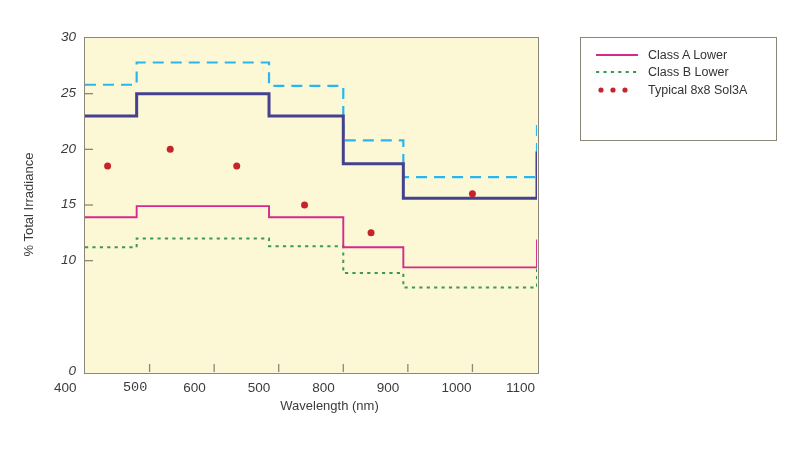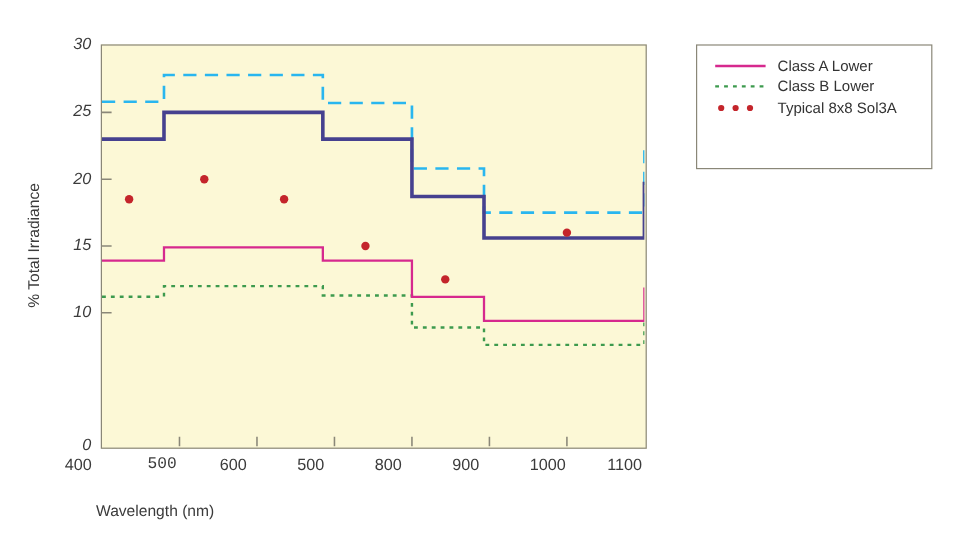--- a/index.html
+++ b/index.html
@@ -37,23 +37,22 @@
   .xtick{ }
 
   
   .axis-title{
     position:absolute;
     font-size:13px;
     color:#3b3b3b;
     white-space:nowrap;
   }
   #x-axis-title{
-    left:80px;top:398px;width:455px;
-    text-align:left;
-    margin-top:20px;
+    left:102px;top:398px;width:455px;
+    text-align:center;
   }
   #y-axis-title{
     left:-62px;top:197px;width:180px;
     text-align:center;
     transform:rotate(-90deg);
     transform-origin:center center;
   }
 
   
   .legend-box{

